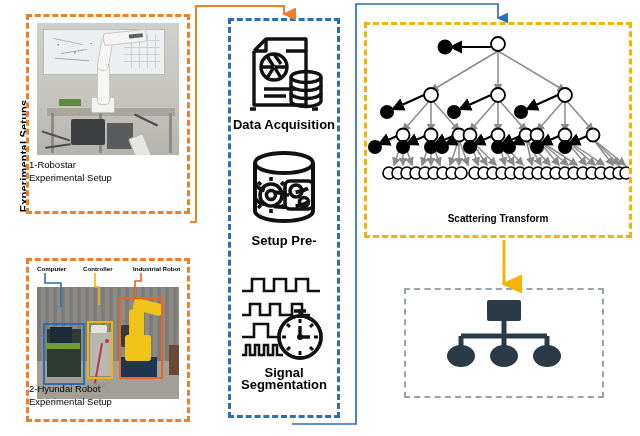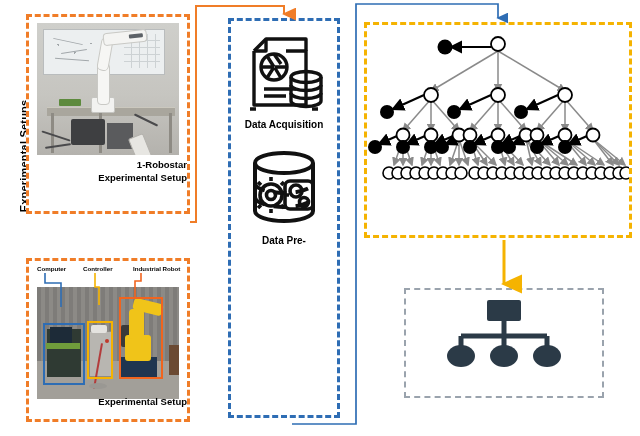--- a/index.html
+++ b/index.html
@@ -28,22 +28,22 @@
     border:3px dashed #F07D28;
     background:#fff;
     box-sizing:border-box;
   }
   #setup1{ top:0; height:200px; }
   #setup2{ top:244px; height:164px; }
 
   .photo{ position:absolute; left:8px; right:8px; top:6px; overflow:hidden;
           background:#b9b6b1; }
   .setup-cap{
-    position:absolute; left:0; width:100%; text-align:right;
-    font-size:9.5px; font-weight:bold; line-height:12px;
+    position:absolute; left:0; width:100%; text-align:left;
+    font-size:9.5px; font-weight:normal; line-height:12px;
   }
 
   
   #photo1{ height:132px; background:linear-gradient(#cfcfcb 0%,#c6c5c0 55%,#b4b2ad 100%); }
   .p1-wb{position:absolute;left:6px;top:6px;width:120px;height:44px;background:#eceff0;border:1px solid #b9bcbd;}
   .p1-wb:after{content:"";position:absolute;right:4px;top:4px;width:36px;height:34px;
       background:
         repeating-linear-gradient(90deg,transparent 0 7px,#cdd2d4 7px 8px),
         repeating-linear-gradient(0deg,transparent 0 6px,#cdd2d4 6px 7px);}
   .p1-scribble{position:absolute;left:16px;top:14px;width:54px;height:26px;
@@ -91,21 +91,21 @@
   .ann-orange{border:2px solid #F0641E;}
   .lbl-row{position:absolute;left:8px;top:4px;width:148px;height:12px;}
   .lbl-row span{position:absolute;font-size:6.2px;font-weight:bold;white-space:nowrap;}
 
   
   #pipeline{
     left:228px; top:18px; width:112px; height:400px;
     border:3px dashed #2E6DB4; box-sizing:border-box; background:#fff;
   }
   .stage{ position:absolute; left:0; width:100%; text-align:center; }
-  .stage-cap{ font-size:10px; font-weight:bold; line-height:11.5px; }
+  .stage-cap{ font-size:13px; font-weight:bold; line-height:11.5px; }
   .stage-ico{ display:block; margin:0 auto; }
 
   
   #scatter{
     left:364px; top:22px; width:268px; height:216px;
     border:3px dashed #F5B301; box-sizing:border-box; background:#fff;
   }
   #scatter-cap{
     position:absolute; left:0; bottom:10px; width:100%; text-align:center;
     font-size:10px; font-weight:bold; line-height:13px;
@@ -188,20 +188,21 @@
       <div class="ann-box ann-yellow" style="left:50px;top:34px;width:26px;height:58px"></div>
       <div class="ann-box ann-orange" style="left:82px;top:10px;width:44px;height:82px"></div>
     </div>
 
     <svg class="conn" style="left:0;top:0" width="164" height="120">
       <polyline points="16,12 16,22 32,22 32,46" fill="none" stroke="#2E6DB4" stroke-width="1.6"></polyline>
       <polyline points="66,12 66,26 70,26 70,44" fill="none" stroke="#F5B301" stroke-width="1.6"></polyline>
       <polyline points="112,12 112,20 106,20 106,38" fill="none" stroke="#F0641E" stroke-width="1.6"></polyline>
     </svg>
 
+    <div class="setup-cap" style="top:122px">2-Hyundai Robot</div>
     <div class="setup-cap" style="top:135px">Experimental Setup</div>
   </div>
 </div>
 
 <div class="abs" id="pipeline">
 
   <div class="stage" style="top:10px">
     <svg class="stage-ico" width="88" height="88" viewBox="0 0 88 88">
       <g fill="none" stroke="#111" stroke-width="3.4" stroke-linejoin="round">
         <path d="M14 20 L14 74 L66 74 L66 20 L46 20"></path>
@@ -228,23 +229,45 @@
       </g>
       <g fill="none" stroke="#111" stroke-width="3.6" stroke-linejoin="round">
         <circle cx="30" cy="46" r="11"></circle>
           <circle cx="30" cy="46" r="4.5"></circle>
         <path d="M30 32 v-4 M30 60 v4 M16 46 h-4 M44 46 h4 M20 36 l-3-3 M40 56 l3 3 M40 36 l3-3 M20 56 l-3 3"></path>
         <rect x="44" y="32" width="28" height="28" rx="5"></rect>
         <circle cx="55" cy="42" r="6"></circle>
           <circle cx="63" cy="53" r="4.5"></circle>
       </g>
     </svg>
-    <div class="stage-cap">Data Pre-</div>
-  </div>
-
+    <div class="stage-cap">Setup Pre-</div>
+  </div>
+
+  <div class="stage" style="top:250px">
+    <svg class="stage-ico" width="96" height="96" viewBox="0 0 96 96">
+      <g fill="none" stroke="#111" stroke-width="2.6" stroke-linejoin="miter">
+        <path d="M6 20 h10 v-12 h12 v12 h10 v-12 h12 v12 h10 v-12 h12 v12 h12"></path>
+        <path d="M6 44 h8 v-11 h10 v11 h10 v-11 h10 v11 h12 v-11 h10 v11 h8"></path>
+        <path d="M6 66 h12 v-13 h14 v13 h12"></path>
+        <path d="M6 84 h4 v-10 h4 v10 h5 v-10 h4 v10 h5 v-10 h4 v10 h5 v-10 h4 v10 h6"></path>
+      </g>
+      <g fill="none" stroke="#111" stroke-width="3.4">
+        <circle cx="64" cy="66" r="21" fill="#fff"></circle>
+        <circle cx="64" cy="66" r="21"></circle>
+        <path d="M64 45 v-5 M58 40 h12"></path>
+        <path d="M64 66 v-11 M64 66 h10"></path>
+      </g>
+      <g stroke="#111" stroke-width="3">
+        <path d="M64 48 v4 M64 80 v4 M46 66 h4 M78 66 h4 M51 53 l3 3 M74 76 l3 3 M77 53 l-3 3 M51 79 l3-3"></path>
+      </g>
+      <circle cx="64" cy="66" r="3" fill="#111"></circle>
+    </svg>
+    <div class="stage-cap">Signal</div>
+    <div class="stage-cap">Segmentation</div>
+  </div>
 </div>
 
 <div class="abs" id="scatter">
   <svg width="262" height="170" viewBox="0 0 262 170" style="display:block">
     <defs>
       <marker id="ga" markerWidth="6" markerHeight="6" refX="5" refY="3" orient="auto">
         <path d="M0 0 L6 3 L0 6 z" fill="#8a8a8a"></path>
       </marker>
       <marker id="ba" markerWidth="6" markerHeight="6" refX="5" refY="3" orient="auto">
         <path d="M0 0 L6 3 L0 6 z" fill="#000"></path>
@@ -368,20 +391,21 @@
       <circle cx="216" cy="148" r="6"></circle>
         <circle cx="225" cy="148" r="6"></circle>
         <circle cx="234" cy="148" r="6"></circle>
       <circle cx="243" cy="148" r="6"></circle>
         <circle cx="252" cy="148" r="6"></circle>
         <circle cx="259" cy="148" r="6"></circle>
     </g>
   </svg>
 
   <div id="scatter-cap">
+    <div>Scattering Transform</div>
   </div>
 </div>
 
 <div class="abs" id="classify">
   <svg width="130" height="76" viewBox="0 0 130 76" style="display:block;margin:8px auto 0">
     <rect x="48" y="2" width="34" height="21" rx="2" fill="#2B3A47"></rect>
     <path d="M65 23 V38" stroke="#2B3A47" stroke-width="5"></path>
     <path d="M22 38 H108" stroke="#2B3A47" stroke-width="5"></path>
     <path d="M22 38 V48 M65 38 V48 M108 38 V48" stroke="#2B3A47" stroke-width="5"></path>
     <ellipse cx="22" cy="58" rx="14" ry="11" fill="#2B3A47"></ellipse>

